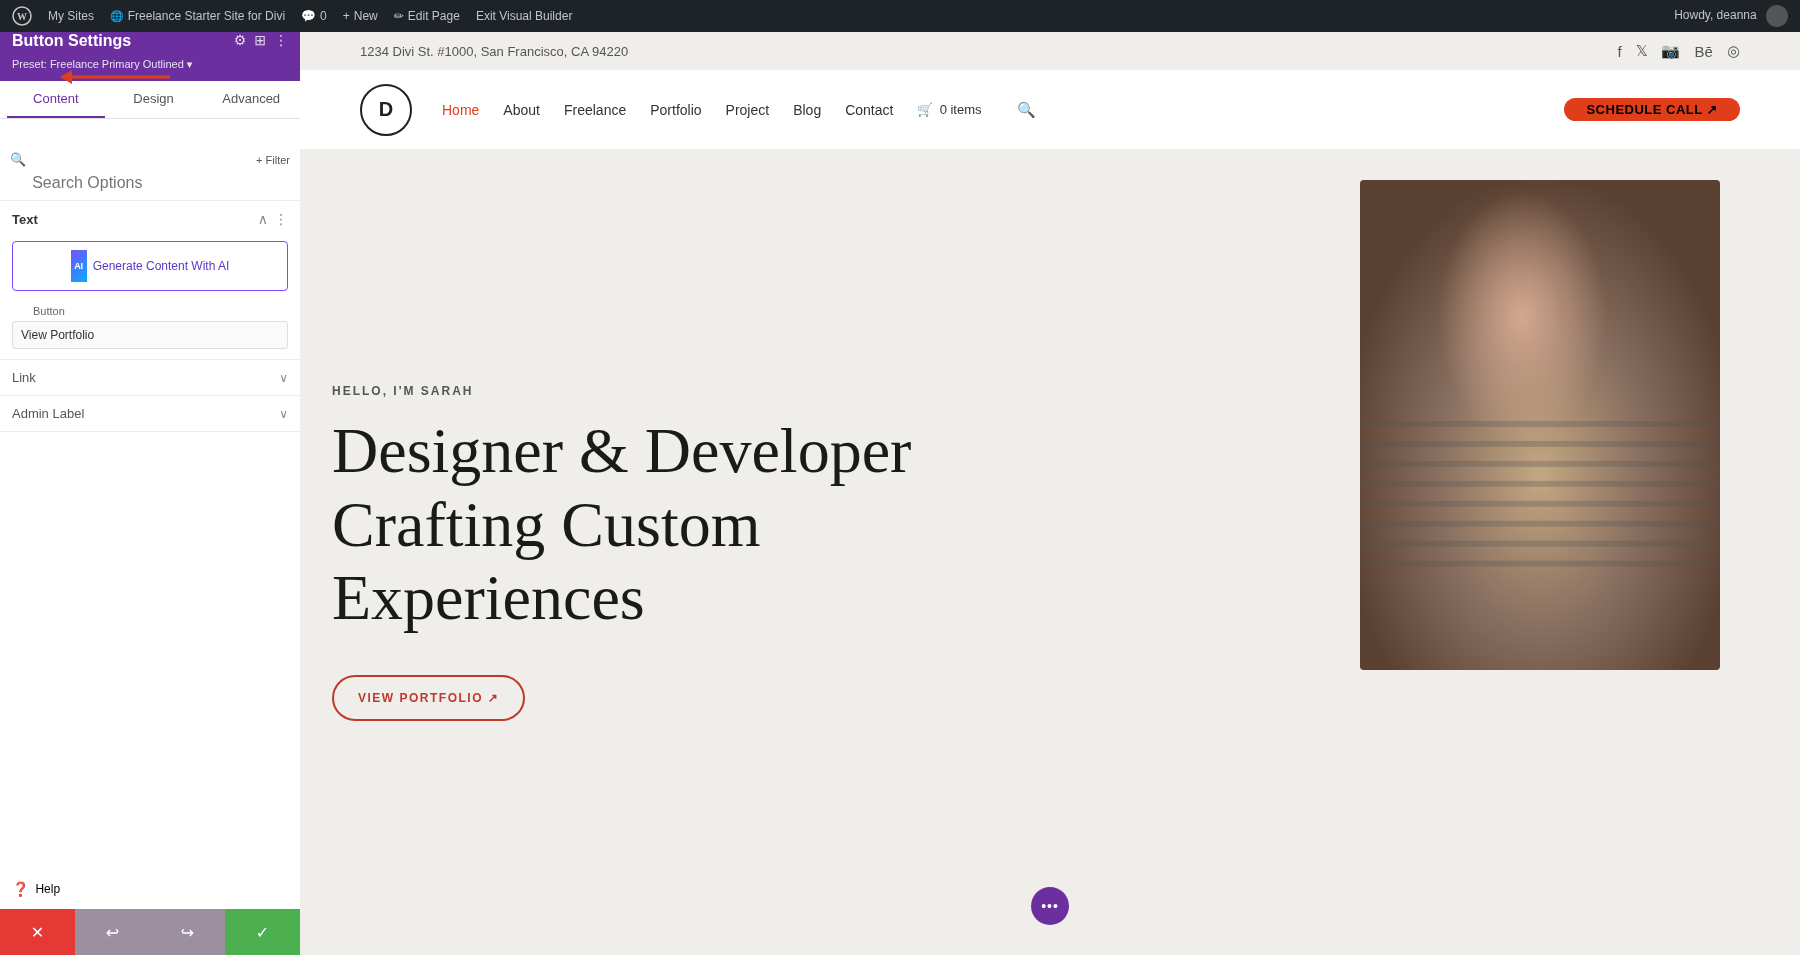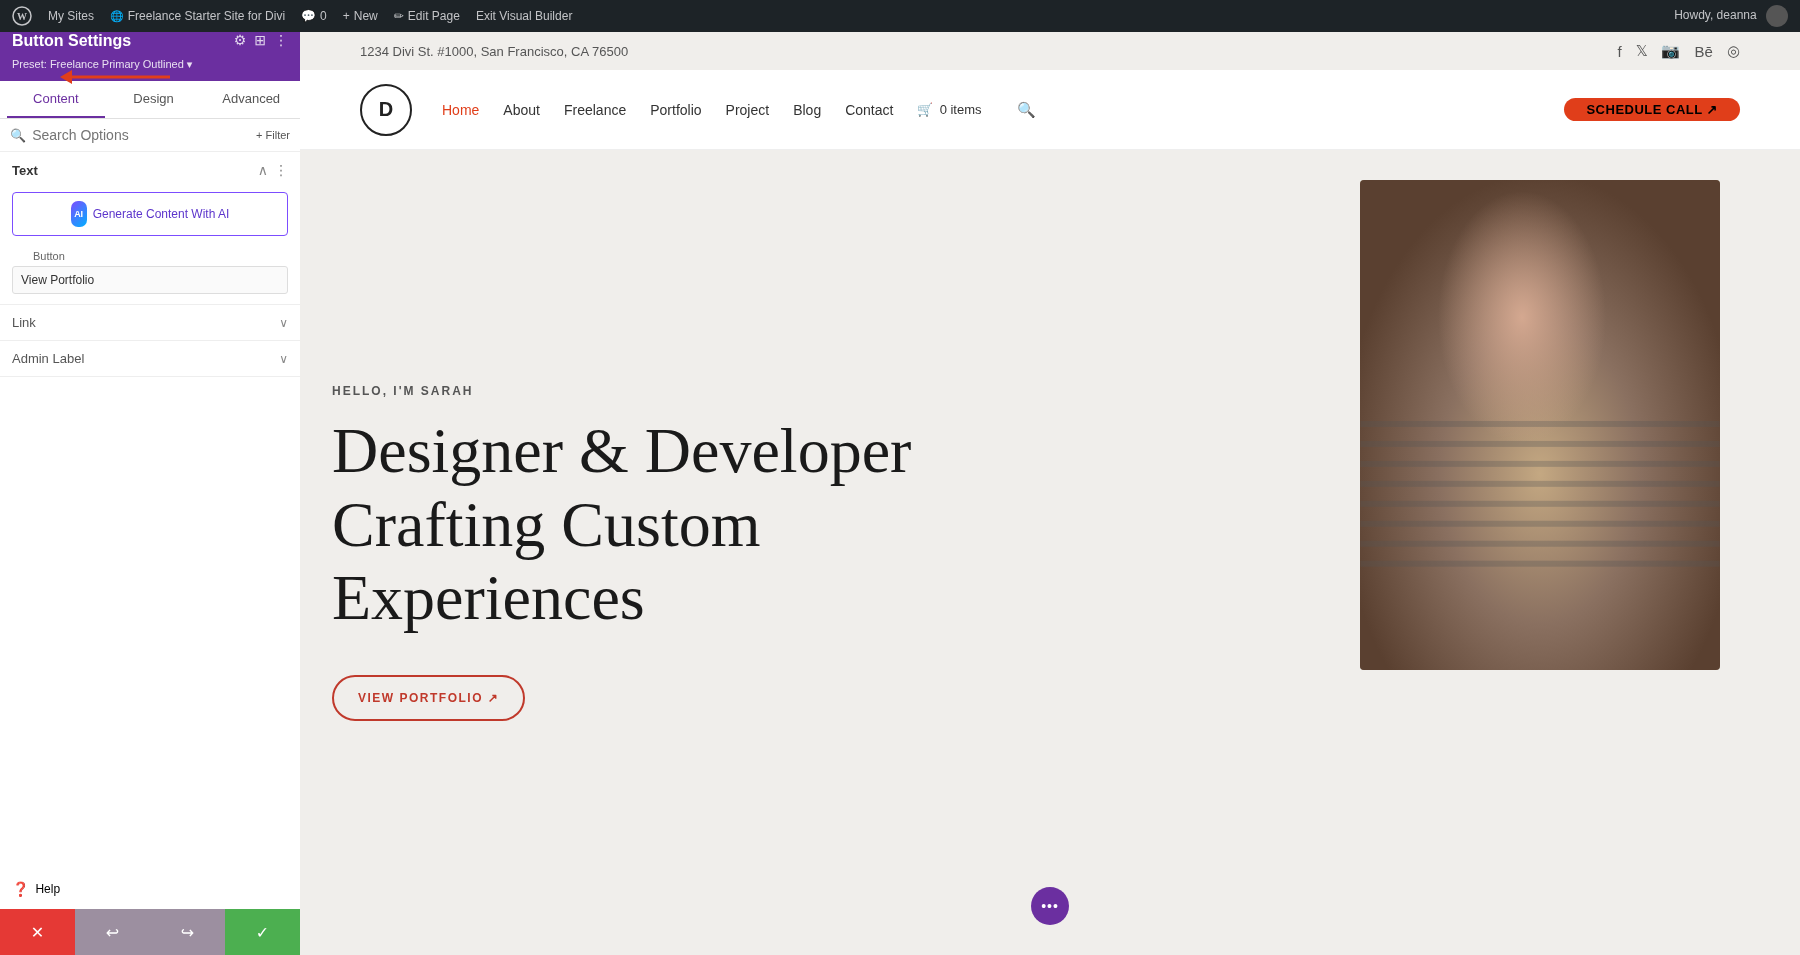--- a/index.html
+++ b/index.html
@@ -111,23 +111,24 @@
       display: flex;
       align-items: center;
       padding: 8px 10px;
       border-bottom: 1px solid #eee;
       gap: 6px;
     }
     .panel-search-input {
       flex: 1;
       border: none;
       outline: none;
-      font-size: 14px;
+      font-size: 16px;
       color: #a21caf;
       background: transparent;
+      margin-top: 47px;
     }
     .filter-btn {
       display: flex;
       align-items: center;
       gap: 3px;
       font-size: 11px;
       color: #555;
       cursor: pointer;
       border: none;
       background: none;
@@ -170,23 +171,23 @@
       border-radius: 4px;
       background: #fff;
       color: #5c35cc;
       font-size: 12px;
       font-weight: 500;
       cursor: pointer;
       width: calc(100% - 24px);
     }
     .ai-icon {
       width: 16px;
-      height: 26px;
+      height: 32px;
       background: linear-gradient(135deg, #7c4dff, #00b0ff);
-      border-radius: 7px;
+      border-radius: 0;
       display: flex;
       align-items: center;
       justify-content: center;
       color: #fff;
       font-size: 9px;
       font-weight: 700;
     }
 
     .field-row {
       padding: 4px 12px 10px;
@@ -557,21 +558,21 @@
       <button class="footer-btn redo">↪</button>
       <button class="footer-btn save">✓</button>
     </div>
   </div>
 
   <div class="content-area">
 
     <div class="site-header">
 
       <div class="site-top-bar">
-        <span class="site-address">1234 Divi St. #1000, San Francisco, CA 76500</span>
+        <span class="site-address">1234 Divi St. #1000, San Francisco, CA 94220</span>
         <div class="site-social-icons">
           <span class="social-icon">f</span>
           <span class="social-icon">𝕏</span>
           <span class="social-icon">📷</span>
           <span class="social-icon">Bē</span>
           <span class="social-icon">◎</span>
         </div>
       </div>
 
       <div class="site-nav-bar">

